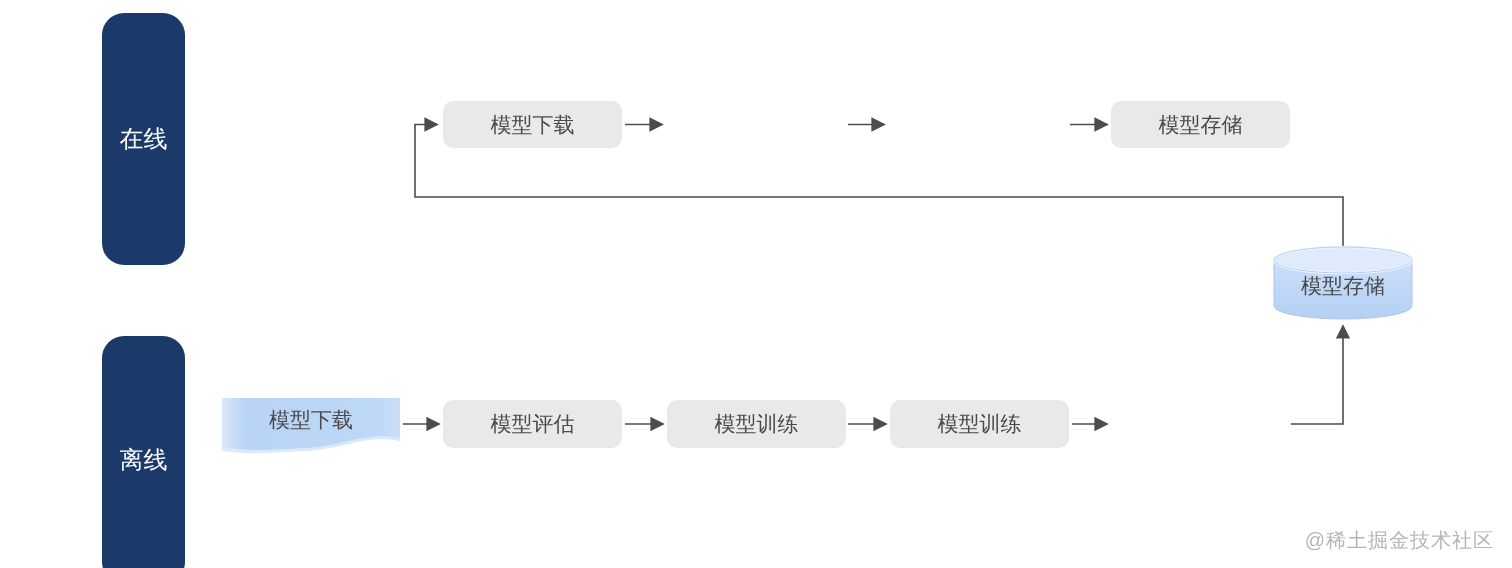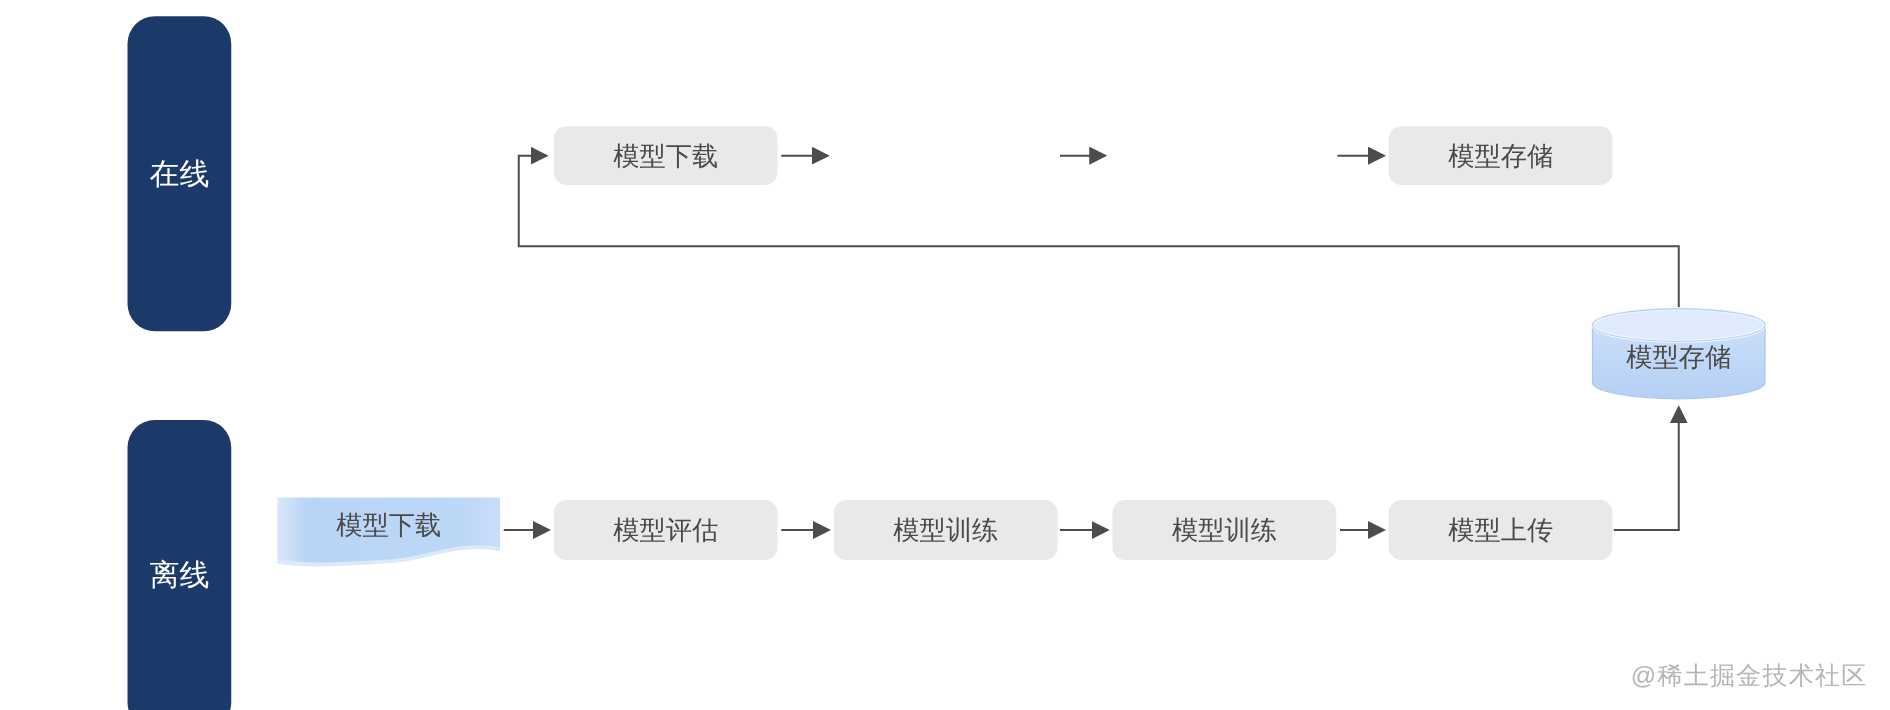--- a/index.html
+++ b/index.html
@@ -98,19 +98,18 @@
   <div class="lane online">在线</div>
   <div class="lane offline">离线</div>
 
   <div class="node row1" style="left:443px">模型下载</div>
   <div class="node row1" style="left:1111px">模型存储</div>
 
   <div class="shape-label doc-label">模型下载</div>
   <div class="node row2" style="left:443px">模型评估</div>
   <div class="node row2" style="left:667px">模型训练</div>
   <div class="node row2" style="left:890px">模型训练</div>
-  <div class="node row2" style="left:1111px">模型上传</div>
 
   <div class="shape-label storage-label">模型存储</div>
 
   <div class="watermark">@稀土掘金技术社区</div>
 
 </div>
 
 </body></html>

